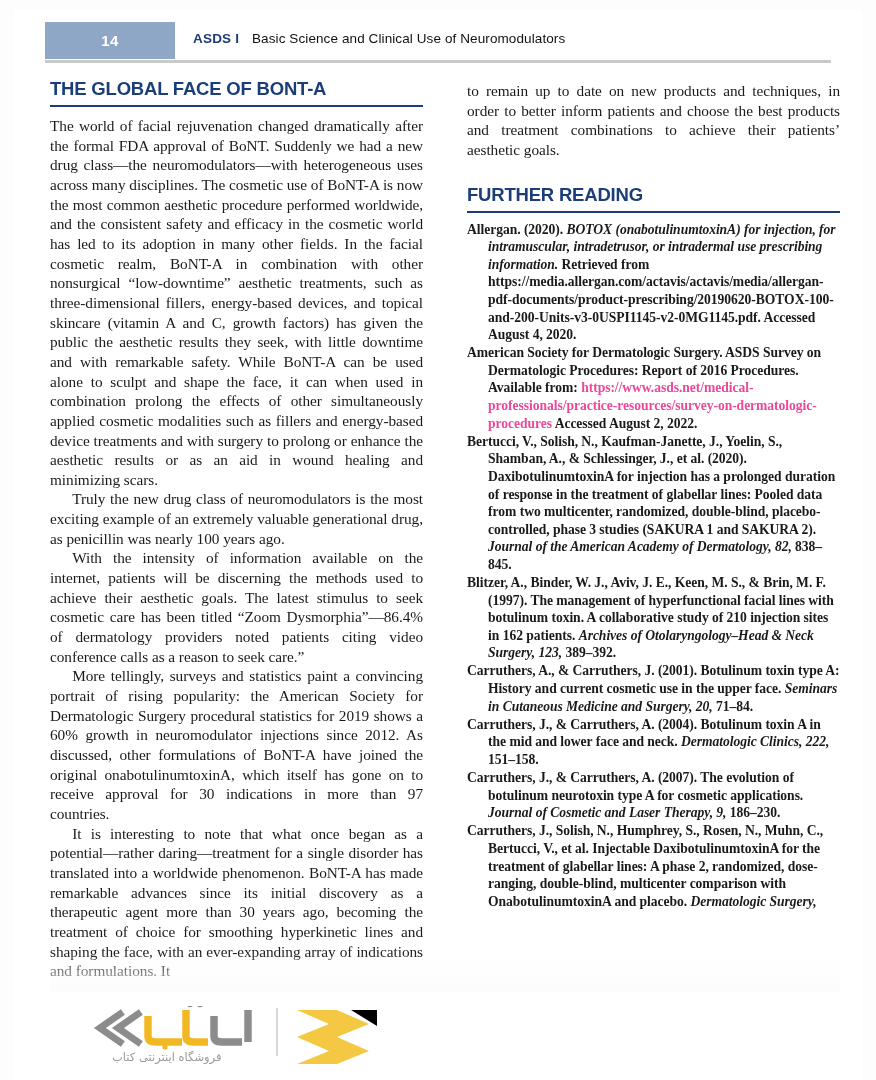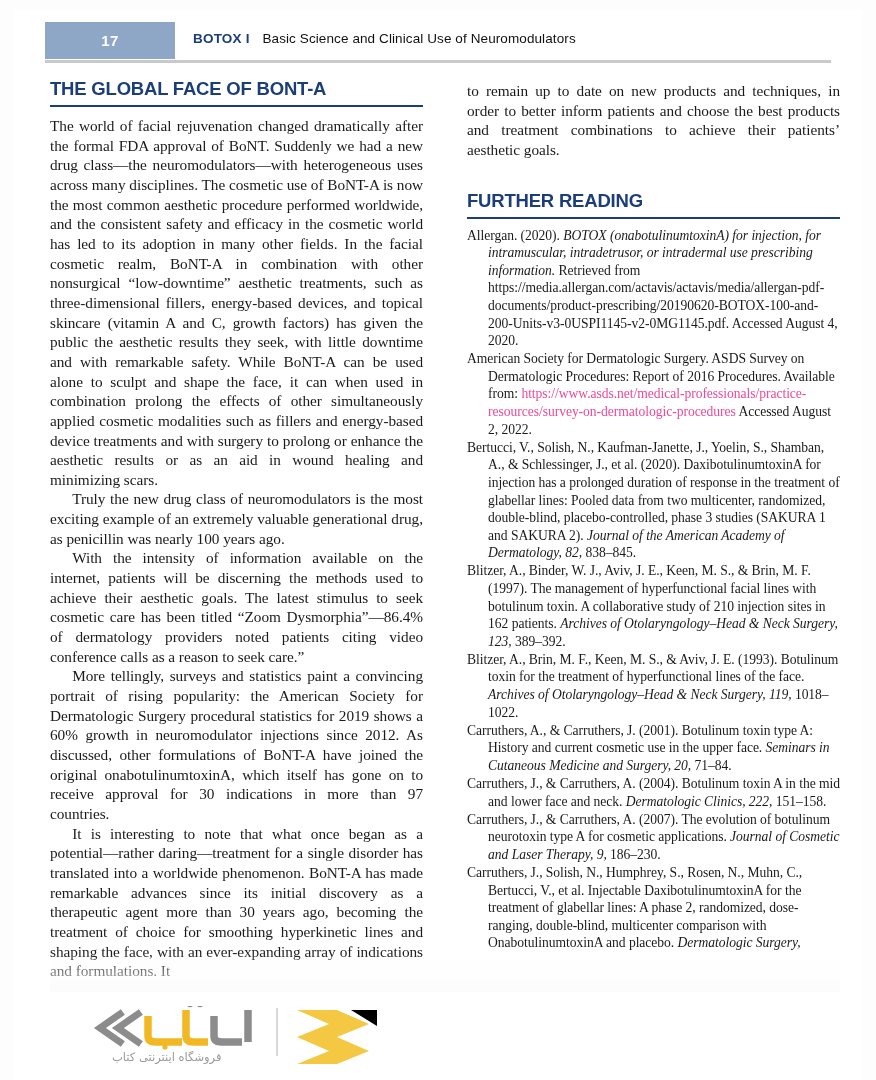--- a/index.html
+++ b/index.html
@@ -87,37 +87,37 @@
     font-weight: bold;
     font-size: 18.5px;
     color: #1b3d7a;
     letter-spacing: -0.2px;
     margin: 6px 0 3px 0;
     padding: 0 0 5px 0;
     border-bottom: 2.5px solid #1b3d7a;
     text-transform: uppercase;
   }
   h2.section-head.further {
-    margin-top: 30px;
+    margin-top: 24px;
   }
 
   p.body {
     font-size: 15.3px;
     line-height: 1.285;
     text-align: justify;
     text-justify: inter-word;
     margin: 0;
     hyphens: manual;
     letter-spacing: -0.05px;
   }
   p.body.indent { text-indent: 1.45em; }
   p.body.first { margin-top: 9px; }
 
   
-  .ref-list { margin-top: 8px; }
+  .ref-list { margin-top: 8px; font-weight: bold; }
   .ref {
     font-size: 13.6px;
     line-height: 1.295;
     margin: 0 0 0.5px 0;
     padding-left: 1.55em;
     text-indent: -1.55em;
     text-align: left;
     letter-spacing: -0.05px;
   }
   .ref i { font-style: italic; }
@@ -194,24 +194,24 @@
   .url-line .hl { color: #f2b824; }
 </style>
 </head>
 <body>
 
 <div class="page">
   <div class="page-inner">
 
     <div class="header">
       <div class="folio-block">
-        <span class="folio-num">17</span>
+        <span class="folio-num">14</span>
       </div>
       <div class="header-text">
-        <span class="header-part">BOTOX I</span>
+        <span class="header-part">ASDS I</span>
         <span class="header-title">Basic Science and Clinical Use of Neuromodulators</span>
       </div>
       <div class="header-rule"></div>
     </div>
 
     <div class="columns">
 
       <div class="col">
         <h2 class="section-head">The Global Face of BoNT-A</h2>
         <p class="body first">The world of facial rejuvenation changed dramatically after the formal FDA approval of BoNT. Suddenly we had a new drug class—the neuromodulators—with heterogeneous uses across many disciplines. The cosmetic use of BoNT-A is now the most common aesthetic procedure performed worldwide, and the consistent safety and efficacy in the cosmetic world has led to its adoption in many other fields. In the facial cosmetic realm, BoNT-A in combination with other nonsurgical “low-downtime” aesthetic treatments, such as three-dimensional fillers, energy-based devices, and topical skincare (vitamin A and C, growth factors) has given the public the aesthetic results they seek, with little downtime and with remarkable safety. While BoNT-A can be used alone to sculpt and shape the face, it can when used in combination prolong the effects of other simultaneously applied cosmetic modalities such as fillers and energy-based device treatments and with surgery to prolong or enhance the aesthetic results or as an aid in wound healing and minimizing scars.</p>
@@ -222,21 +222,20 @@
       </div>
 
       <div class="col">
         <p class="body first">to remain up to date on new products and techniques, in order to better inform patients and choose the best products and treatment combinations to achieve their patients’ aesthetic goals.</p>
         <h2 class="section-head further">Further Reading</h2>
         <div class="ref-list">
             <p class="ref"><span>Allergan. (2020). </span><i>BOTOX (onabotulinumtoxinA) for injection, for intramuscular, intradetrusor, or intradermal use prescribing information.</i><span> Retrieved from https://media.allergan.com/actavis/actavis/media/allergan-pdf-documents/product-prescribing/20190620-BOTOX-100-and-200-Units-v3-0USPI1145-v2-0MG1145.pdf. Accessed August 4, 2020.</span></p>
             <p class="ref"><span>American Society for Dermatologic Surgery. ASDS Survey on Dermatologic Procedures: Report of 2016 Procedures. Available from: </span><span class="lnk">https://www.asds.net/medical-professionals/practice-resources/survey-on-dermatologic-procedures</span><span> Accessed August 2, 2022.</span></p>
             <p class="ref"><span>Bertucci, V., Solish, N., Kaufman-Janette, J., Yoelin, S., Shamban, A., &amp; Schlessinger, J., et al. (2020). DaxibotulinumtoxinA for injection has a prolonged duration of response in the treatment of glabellar lines: Pooled data from two multicenter, randomized, double-blind, placebo-controlled, phase 3 studies (SAKURA 1 and SAKURA 2). </span><i>Journal of the American Academy of Dermatology, 82,</i><span> 838–845.</span></p>
             <p class="ref"><span>Blitzer, A., Binder, W. J., Aviv, J. E., Keen, M. S., &amp; Brin, M. F. (1997). The management of hyperfunctional facial lines with botulinum toxin. A collaborative study of 210 injection sites in 162 patients. </span><i>Archives of Otolaryngology–Head &amp; Neck Surgery, 123,</i><span> 389–392.</span></p>
-            <p class="ref"><span>Blitzer, A., Brin, M. F., Keen, M. S., &amp; Aviv, J. E. (1993). Botulinum toxin for the treatment of hyperfunctional lines of the face. </span><i>Archives of Otolaryngology–Head &amp; Neck Surgery, 119,</i><span> 1018–1022.</span></p>
             <p class="ref"><span>Carruthers, A., &amp; Carruthers, J. (2001). Botulinum toxin type A: History and current cosmetic use in the upper face. </span><i>Seminars in Cutaneous Medicine and Surgery, 20,</i><span> 71–84.</span></p>
             <p class="ref"><span>Carruthers, J., &amp; Carruthers, A. (2004). Botulinum toxin A in the mid and lower face and neck. </span><i>Dermatologic Clinics, 222,</i><span> 151–158.</span></p>
             <p class="ref"><span>Carruthers, J., &amp; Carruthers, A. (2007). The evolution of botulinum neurotoxin type A for cosmetic applications. </span><i>Journal of Cosmetic and Laser Therapy, 9,</i><span> 186–230.</span></p>
             <p class="ref"><span>Carruthers, J., Solish, N., Humphrey, S., Rosen, N., Muhn, C., Bertucci, V., et al. Injectable DaxibotulinumtoxinA for the treatment of glabellar lines: A phase 2, randomized, dose-ranging, double-blind, multicenter comparison with OnabotulinumtoxinA and placebo. </span><i>Dermatologic Surgery,</i></p>
           </div>
       </div>
 
       <div class="fade"></div>
     </div>
 

